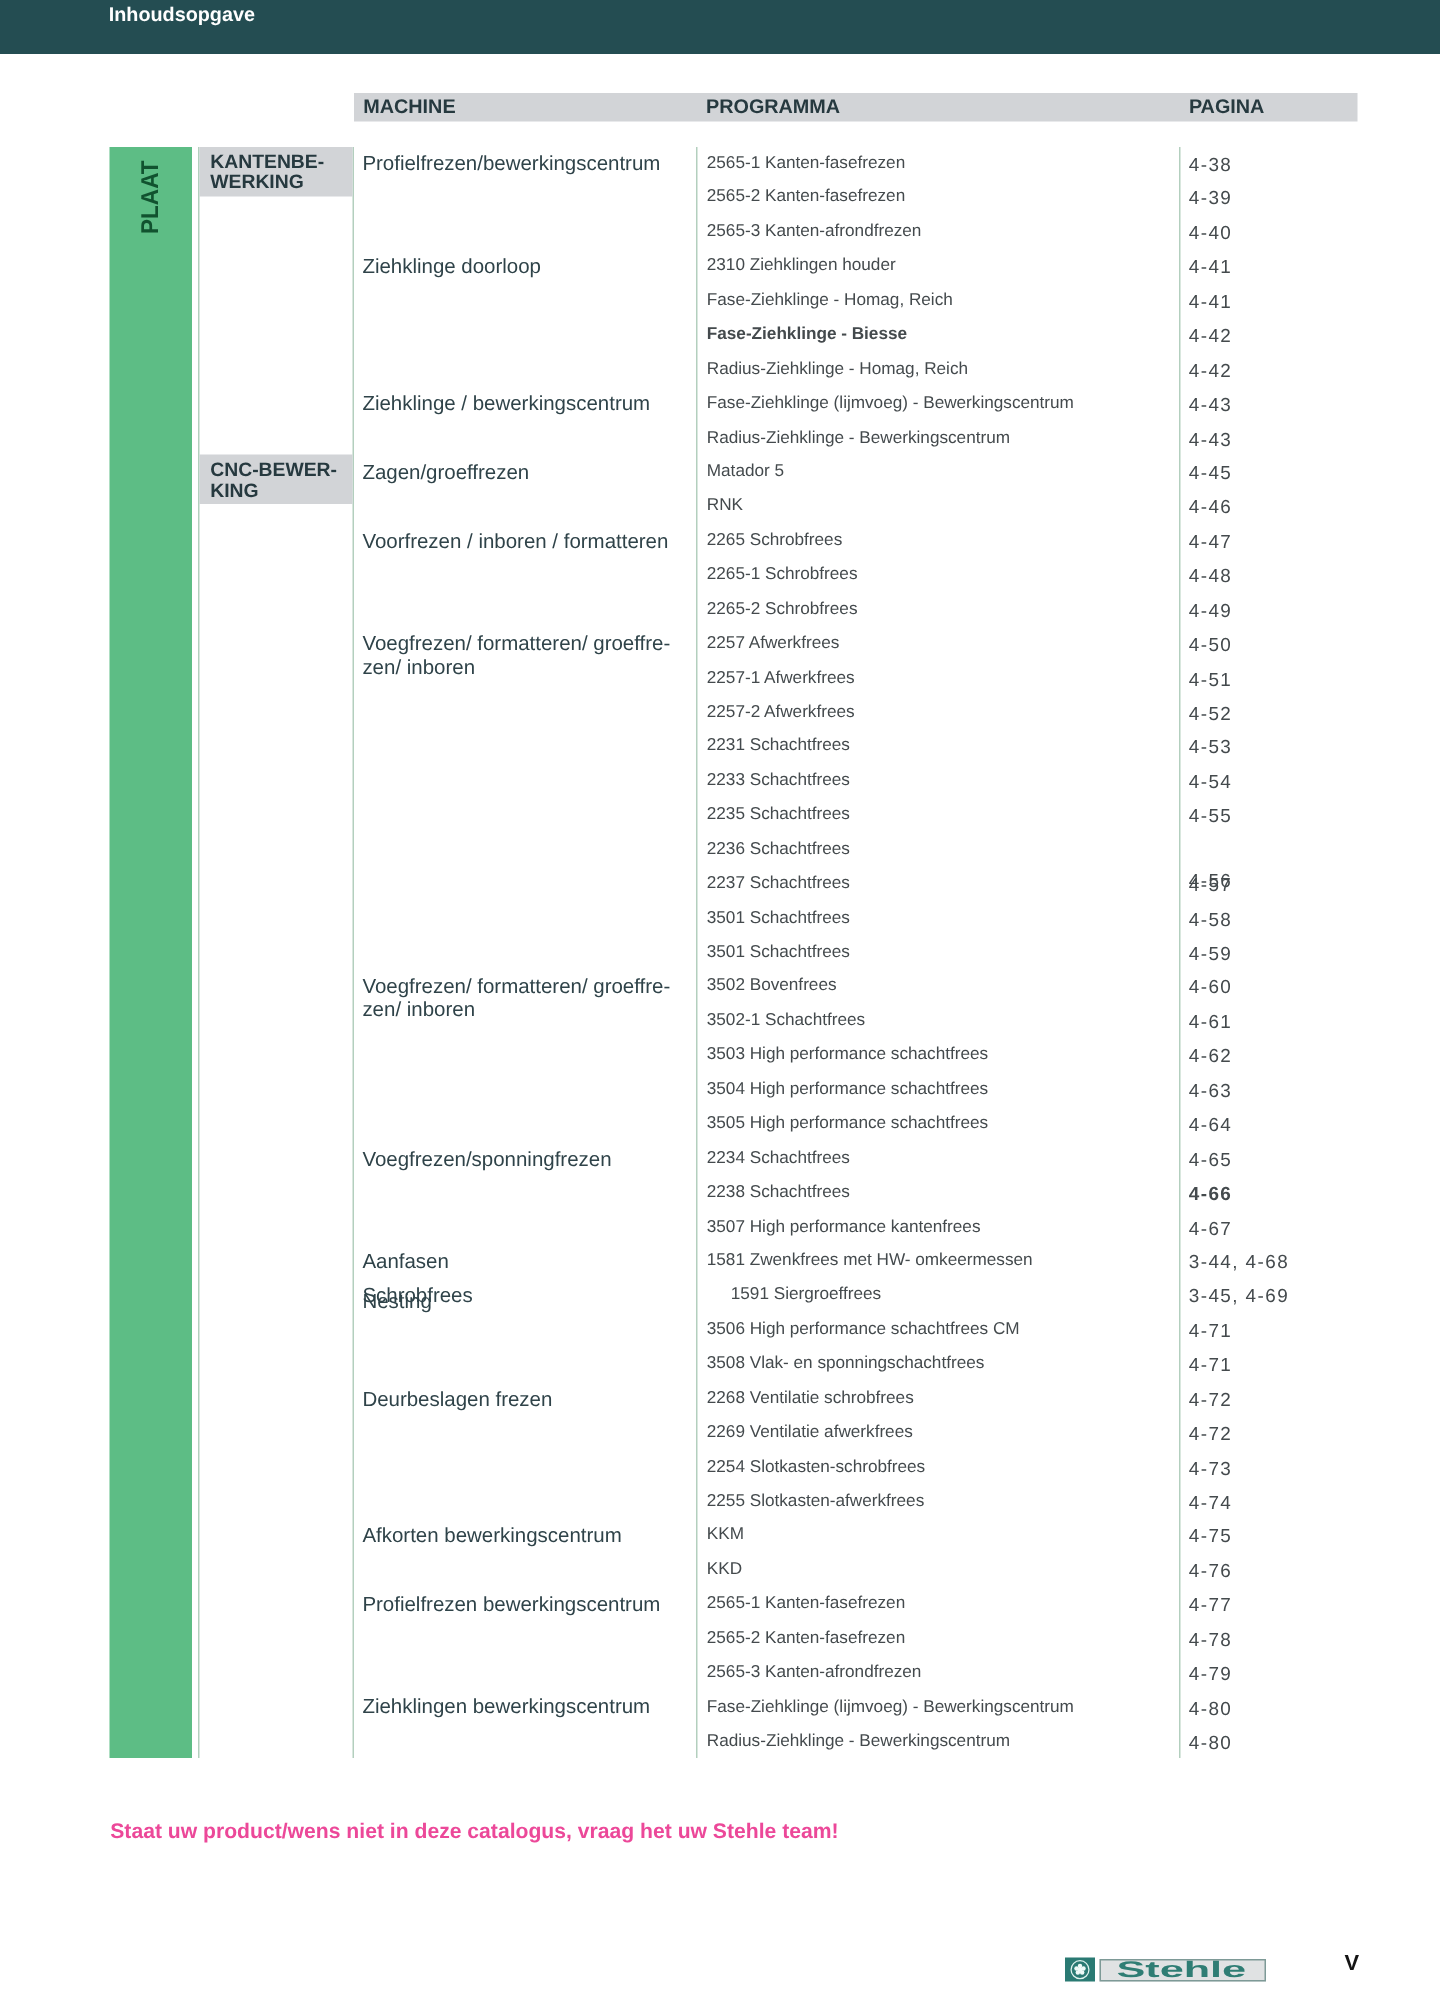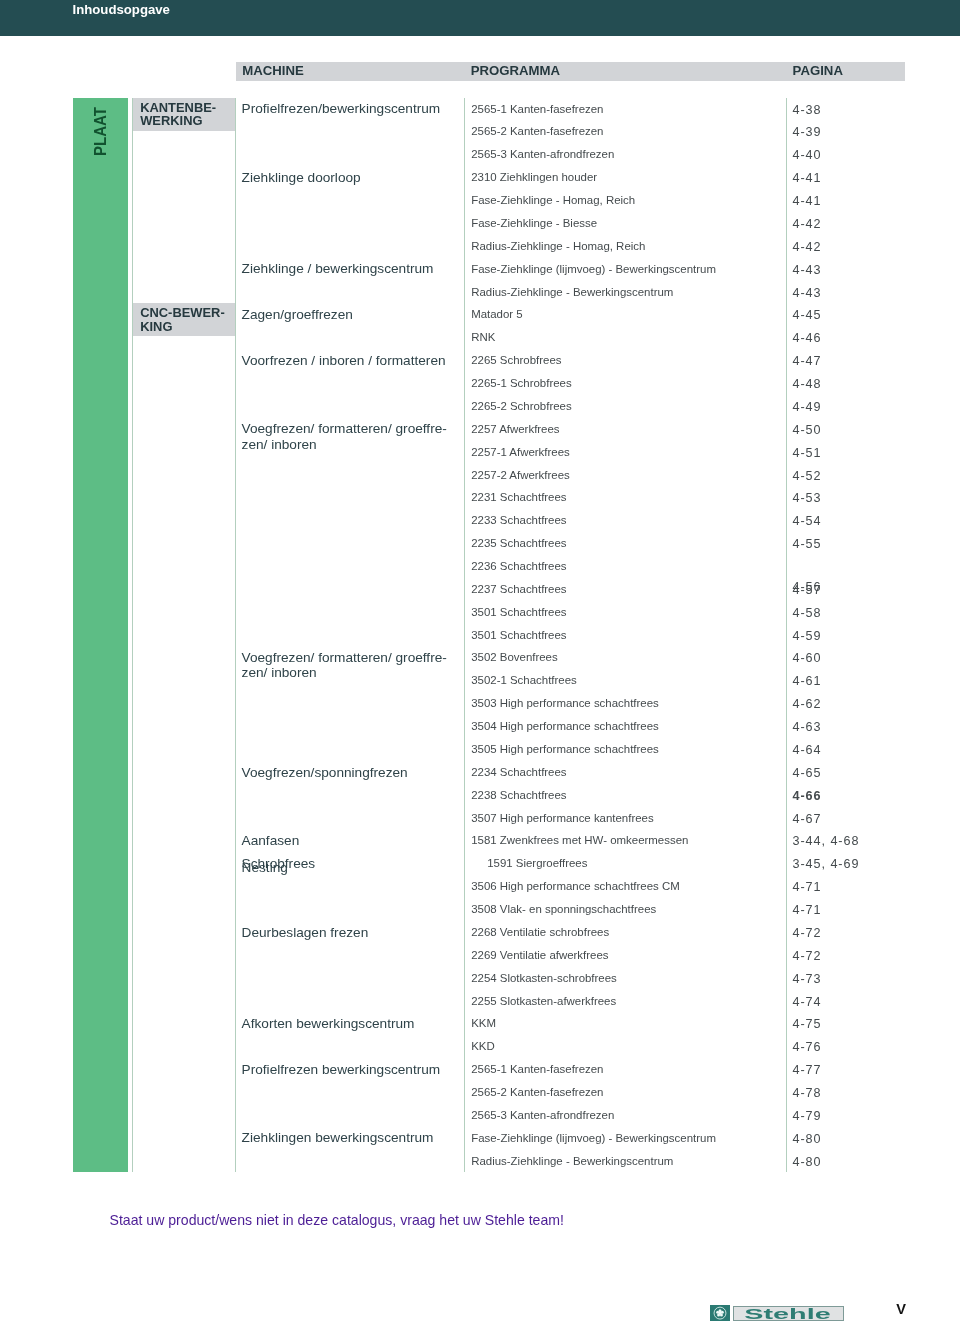--- a/index.html
+++ b/index.html
@@ -63,21 +63,21 @@
   .r-prog {
     position:absolute; left:471.2px;
     font-size:11.45px; color:#444a4d;
   }
   .r-page {
     position:absolute; left:792.5px;
     font-size:12.6px; color:#444a4d; letter-spacing:0.95px;
   }
   #footnote {
     position:absolute; left:73.5px; top:1211.8px;
-    font-size:14.1px; font-weight:normal; color:#4c1d95;margin-left:36px;
+    font-size:14.1px; font-weight:bold; color:#ec4899;
   }
   #logo { position:absolute; left:710px; top:1305px; height:17px; display:flex; align-items:stretch; }
   #logo-mark { width:20px; height:16px; background:#2a7a73; display:flex; align-items:center; justify-content:center; }
   #logo-text-inner { display:inline-block; transform:scaleX(1.92); transform-origin:center; }
   #logo-text {
     width:111px; height:15px; margin-left:2.5px; margin-top:0.5px;
     background:#e0e2e3; border:1px solid #7e9a97;
     color:#2f7d74; font-size:15px; font-weight:bold;
     text-align:center; line-height:13.5px; letter-spacing:0px;
   }
@@ -122,21 +122,21 @@
     <div class="trow">
       <div class="r-machine" style="top: 169.91px;">Ziehklinge doorloop</div>
       <div class="r-prog" style="top: 171.21px;">2310 Ziehklingen houder</div>
       <div class="r-page" style="top: 171.21px;">4-41</div>
     </div>
     <div class="trow">
       <div class="r-prog" style="top: 194.08px;">Fase-Ziehklinge - Homag, Reich</div>
       <div class="r-page" style="top: 194.08px;">4-41</div>
     </div>
     <div class="trow">
-      <div class="r-prog" style="top: 216.95px;">Fase-Ziehklinge - Biesse</div>
+      <div class="r-prog" style="top: 216.95px; font-weight: bold;">Fase-Ziehklinge - Biesse</div>
       <div class="r-page" style="top: 216.95px;">4-42</div>
     </div>
     <div class="trow">
       <div class="r-prog" style="top: 239.82px;">Radius-Ziehklinge - Homag, Reich</div>
       <div class="r-page" style="top: 239.82px;">4-42</div>
     </div>
     <div class="trow">
       <div class="r-machine" style="top: 261.39px;">Ziehklinge / bewerkingscentrum</div>
       <div class="r-prog" style="top: 262.69px;">Fase-Ziehklinge (lijmvoeg) - Bewerkingscentrum</div>
       <div class="r-page" style="top: 262.69px;">4-43</div>

